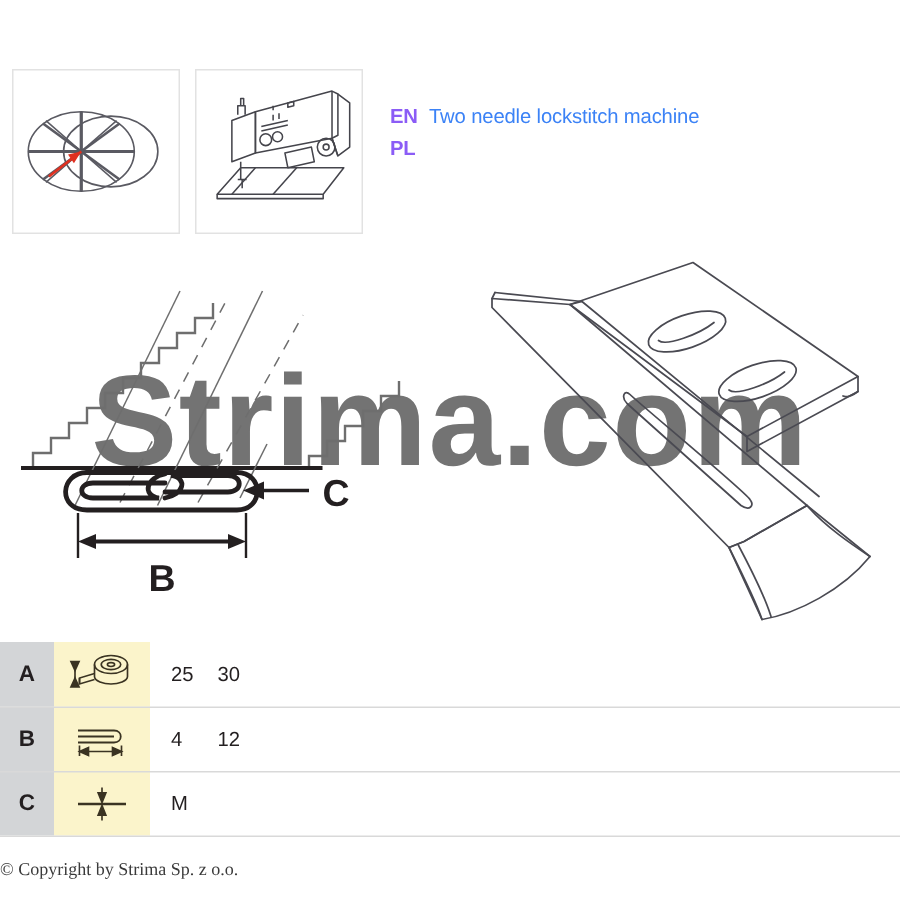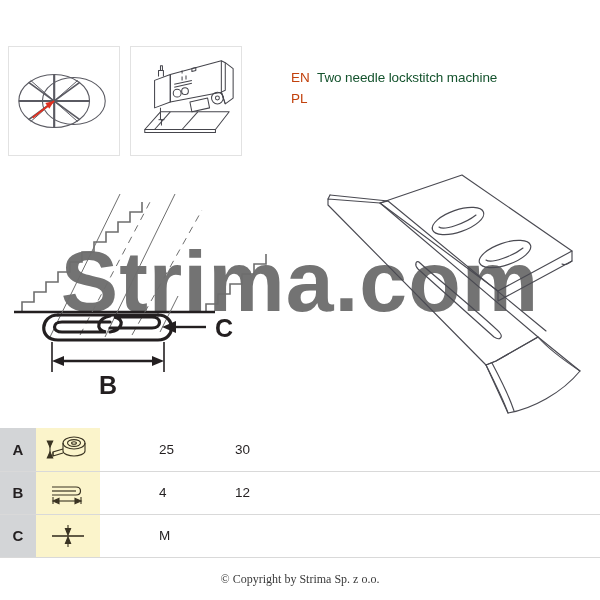--- a/index.html
+++ b/index.html
@@ -36,27 +36,26 @@
   }
   .lang-row {
     display: flex;
     align-items: baseline;
     height: 21px;
     font-size: 13.5px;
     letter-spacing: -0.1px;
   }
   .lang-code {
     width: 26px;
-    font-weight: normal;
-    color: #c2410c;
+    font-weight: bold;
+    color: #8b5cf6;
     flex: 0 0 26px;
-    margin-left: 31px;
   }
   .lang-text {
-    color: #14532d;
+    color: #3b82f6;
     white-space: nowrap;
   }
 
   
   #cross-section {
     position: absolute;
     left: 10px;
     top: 172px;
     width: 300px;
     height: 235px;
@@ -120,29 +119,29 @@
     text-align: center;
   }
   .col-icon svg { display: block; margin: 0 auto; }
   .col-values {
     background: #ffffff;
     padding-left: 14px !important;
     font-size: 13.5px;
     color: #231f20;
     white-space: nowrap;
   }
-  .val { display: inline-block; min-width: 31px; margin-left: 45px; }
+  .val { display: inline-block; min-width: 31px; }
 
   
   #copyright {
     position: absolute;
     left: 0;
     top: 572px;
     width: 600px;
-    text-align: center;
+    text-align: left;
     font-family: "Liberation Serif", serif;
     font-size: 12px;
     color: #3a3a3a;
   }
 </style>
 </head>
 <body>
 
 <div id="watermark">Strima.com</div>
 

